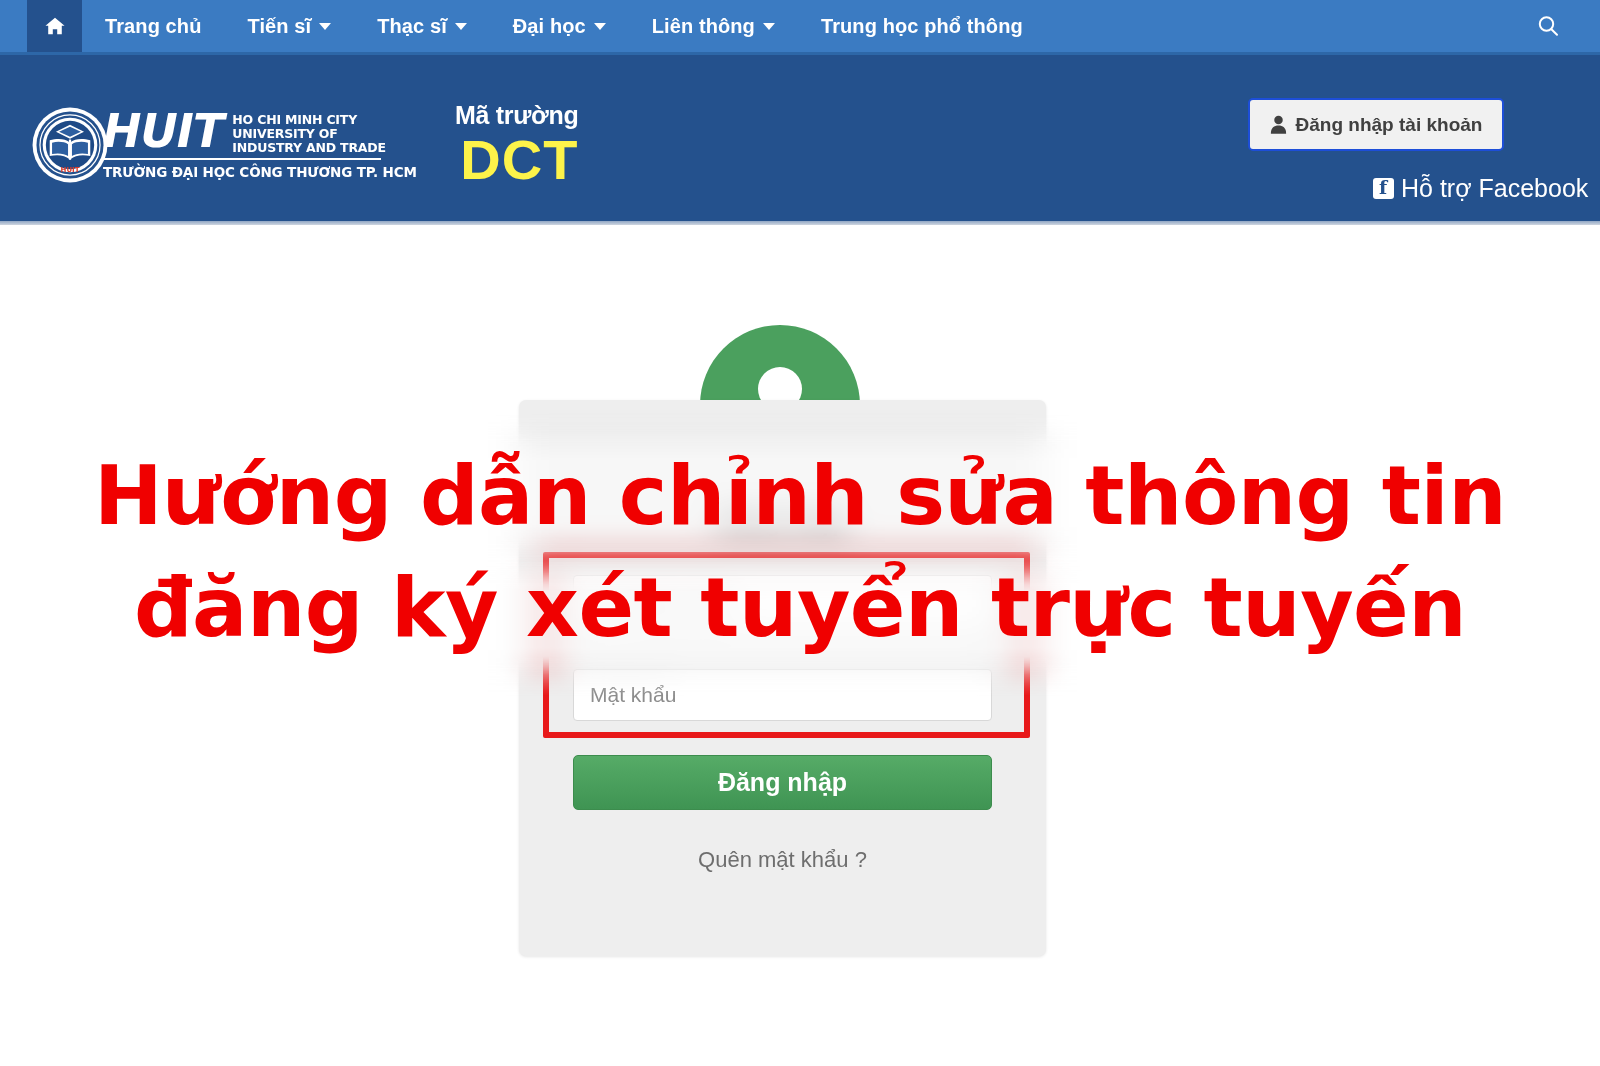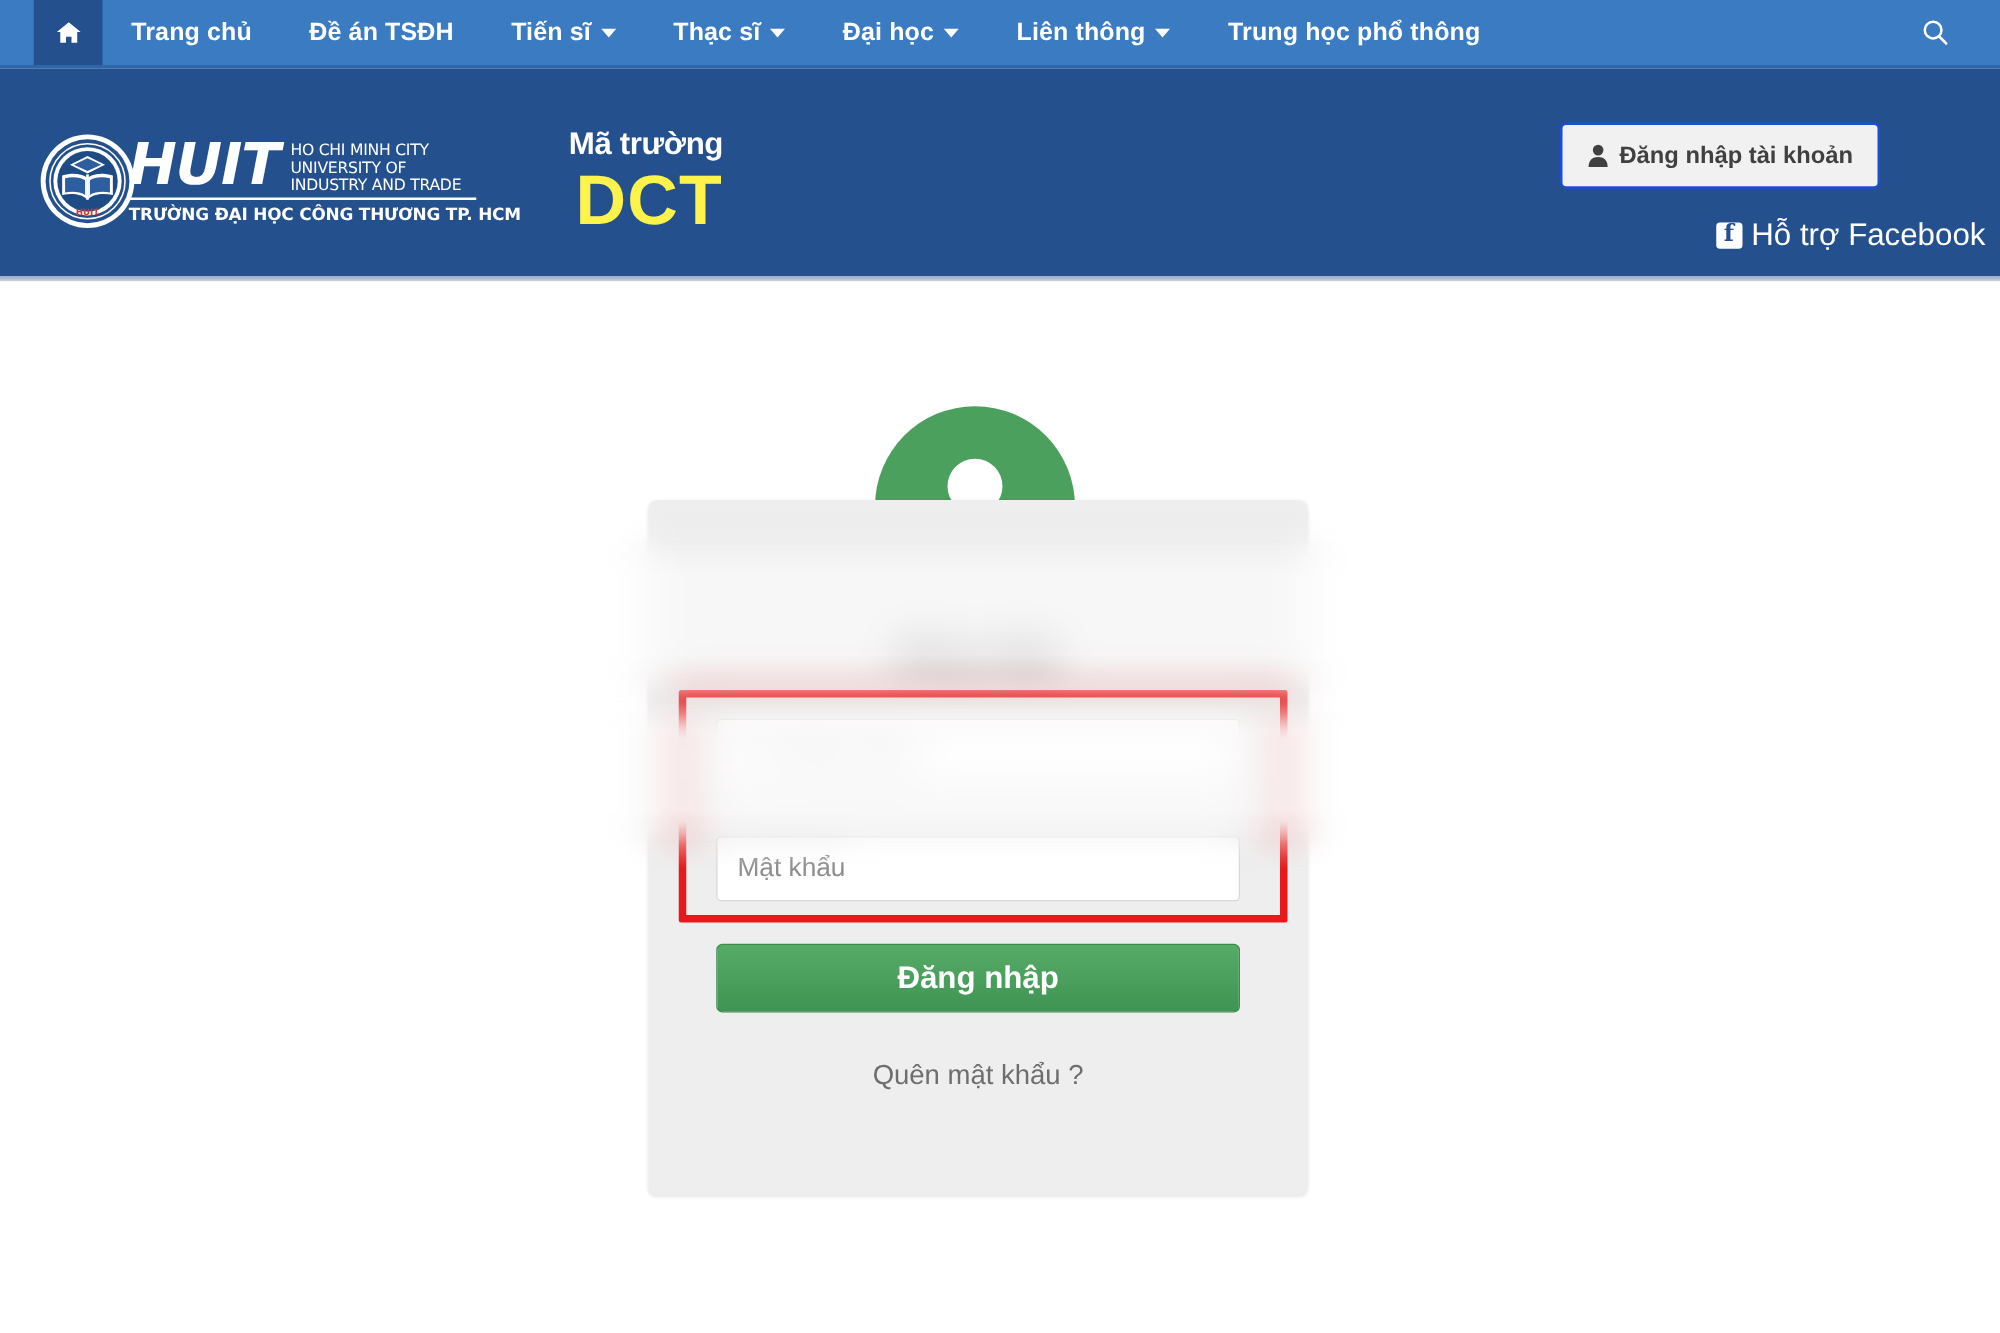--- a/index.html
+++ b/index.html
@@ -114,21 +114,21 @@
     font-style: italic;
     letter-spacing: -1px;
     line-height: 0.95;
     font-family: "DejaVu Sans", sans-serif;
   }
   .huit-sub {
     margin-left: 9px;
     margin-top: 3px;
     color: #ffffff;
     font-size: 12.5px;
-    font-weight: normal;
+    font-weight: bold;
     line-height: 1.12;
     letter-spacing: -0.2px;
     font-family: "DejaVu Sans", sans-serif;
     white-space: nowrap;
   }
   .huit-rule {
     margin-top: 3px;
     width: 278px;
     height: 2px;
     background: #ffffff;
@@ -388,23 +388,20 @@
     <div class="nav-home">
       <span>
         <svg viewBox="0 0 24 24" aria-hidden="true">
           <path fill="#ffffff" d="M12 3 L1.6 11.6 h3.0 V21 h5.0 v-5.4 h4.8 V21 h5.0 v-9.4 h3.0 Z"></path>
         </svg>
       </span>
     </div>
     <div class="nav-items">
       <div class="nav-item">
         <span>Trang chủ</span>
-      </div>
-      <div class="nav-item">
-        <span>Đề án TSĐH</span>
       </div>
       <div class="nav-item">
         <span>Tiến sĩ</span>
         <span class="caret"></span>
       </div>
       <div class="nav-item">
         <span>Thạc sĩ</span>
         <span class="caret"></span>
       </div>
       <div class="nav-item">
@@ -509,14 +506,18 @@
     </div>
   </div>
 
   <div class="red-box"></div>
 
   <div class="blur-band blur-top"></div>
   <div class="wash wash-top"></div>
   <div class="blur-band blur-bot"></div>
   <div class="wash wash-bot"></div>
 
+  <div class="headline">
+    <span class="line">Hướng dẫn chỉnh sửa thông tin</span>
+    <span class="line">đăng ký xét tuyển trực tuyến</span>
+  </div>
 
 </div>
 
 </body></html>

